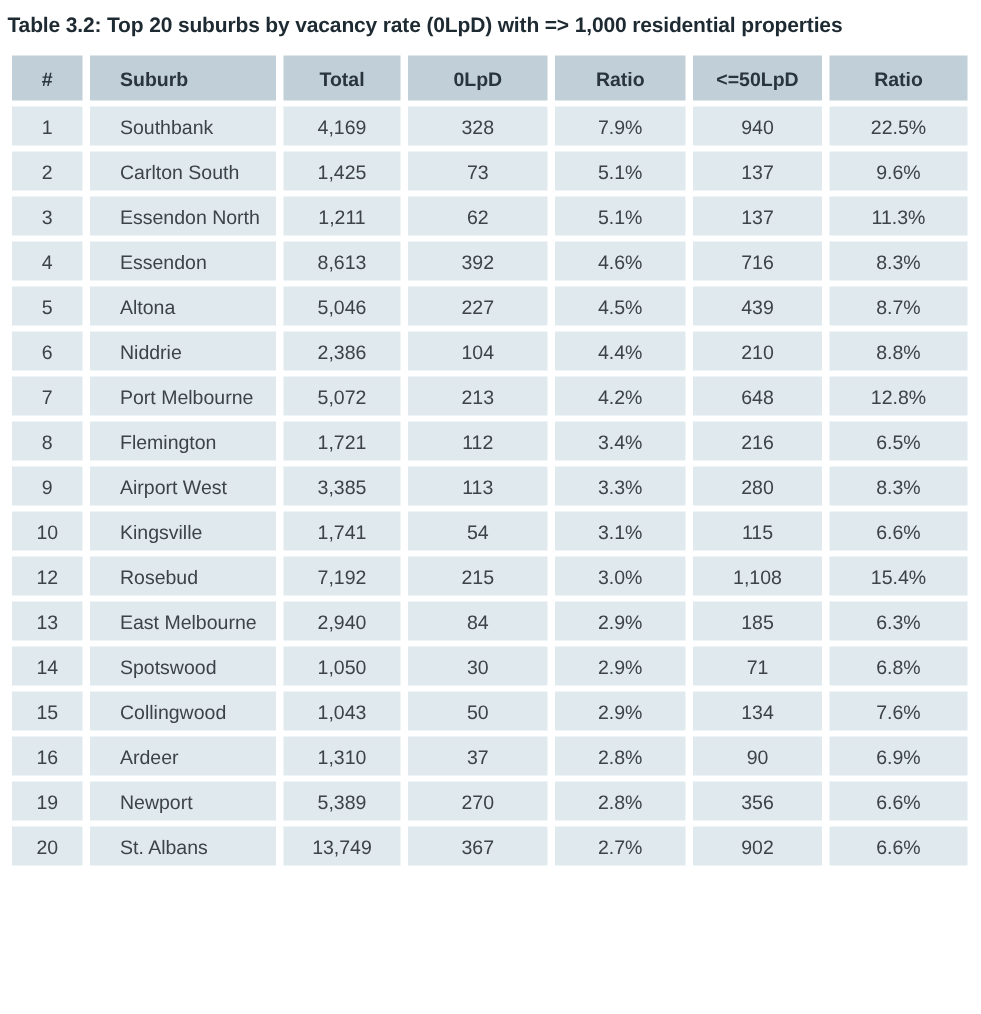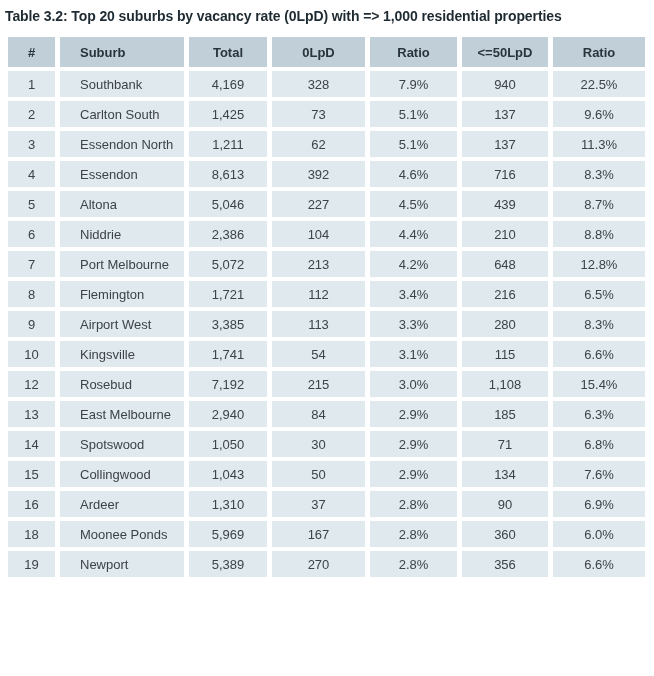--- a/index.html
+++ b/index.html
@@ -214,31 +214,31 @@
       <tr>
         <td>16</td>
         <td class="al">Ardeer</td>
         <td>1,310</td>
         <td>37</td>
         <td>2.8%</td>
         <td>90</td>
         <td>6.9%</td>
       </tr>
       <tr>
-        <td>18</td>
-        <td class="al">Moonee Ponds</td>
-        <td>5,969</td>
-        <td>167</td>
-        <td>2.8%</td>
-        <td>360</td>
-        <td>6.0%</td>
-      </tr>
-      <tr>
         <td>19</td>
         <td class="al">Newport</td>
         <td>5,389</td>
         <td>270</td>
         <td>2.8%</td>
         <td>356</td>
         <td>6.6%</td>
       </tr>
+      <tr>
+        <td>20</td>
+        <td class="al">St. Albans</td>
+        <td>13,749</td>
+        <td>367</td>
+        <td>2.7%</td>
+        <td>902</td>
+        <td>6.6%</td>
+      </tr>
     </tbody>
 </table>
 
 </body></html>

